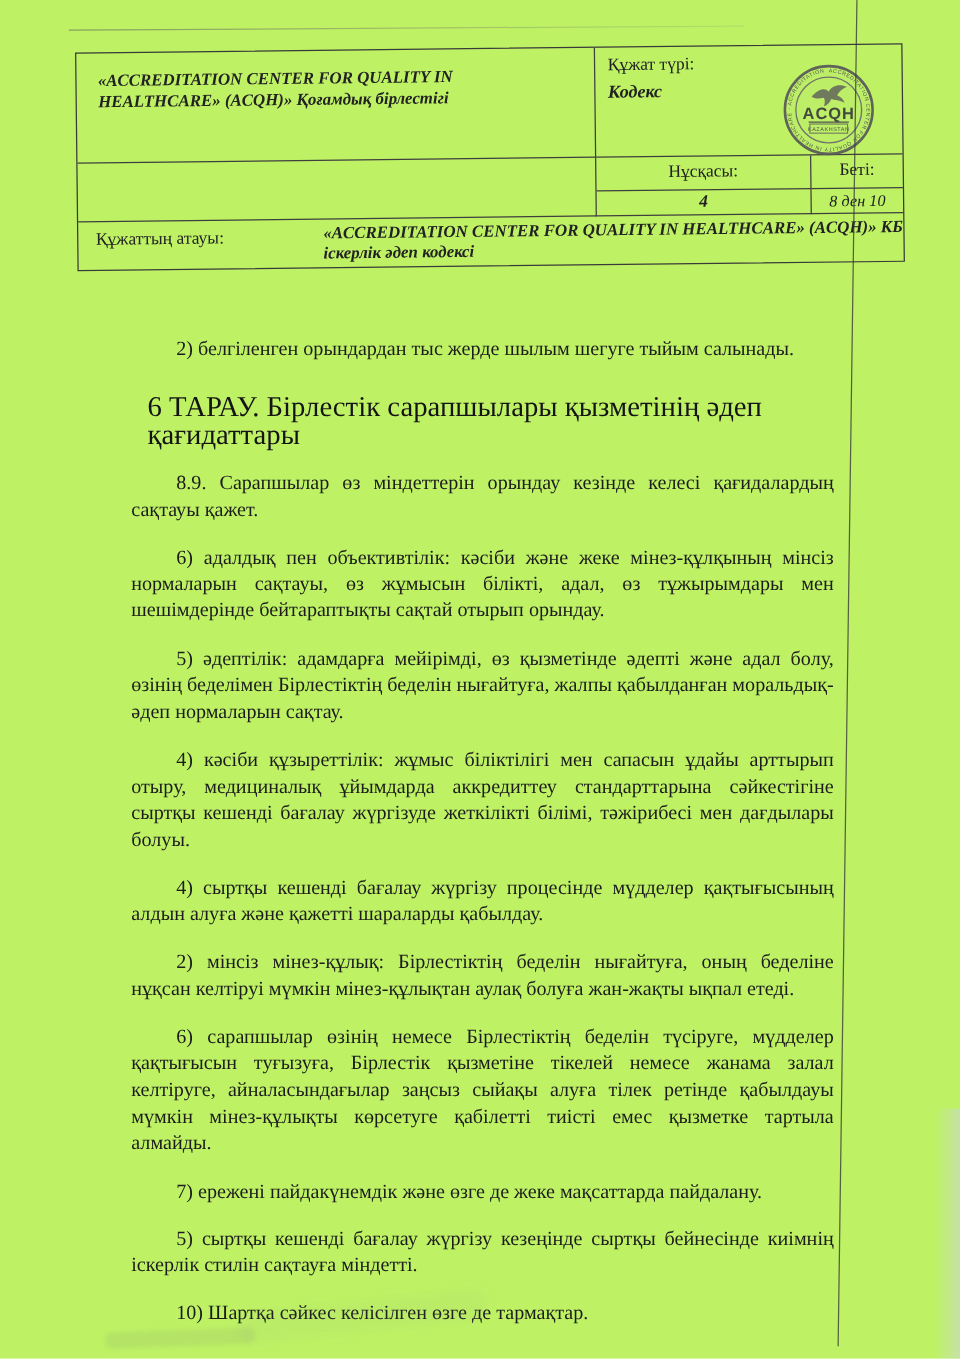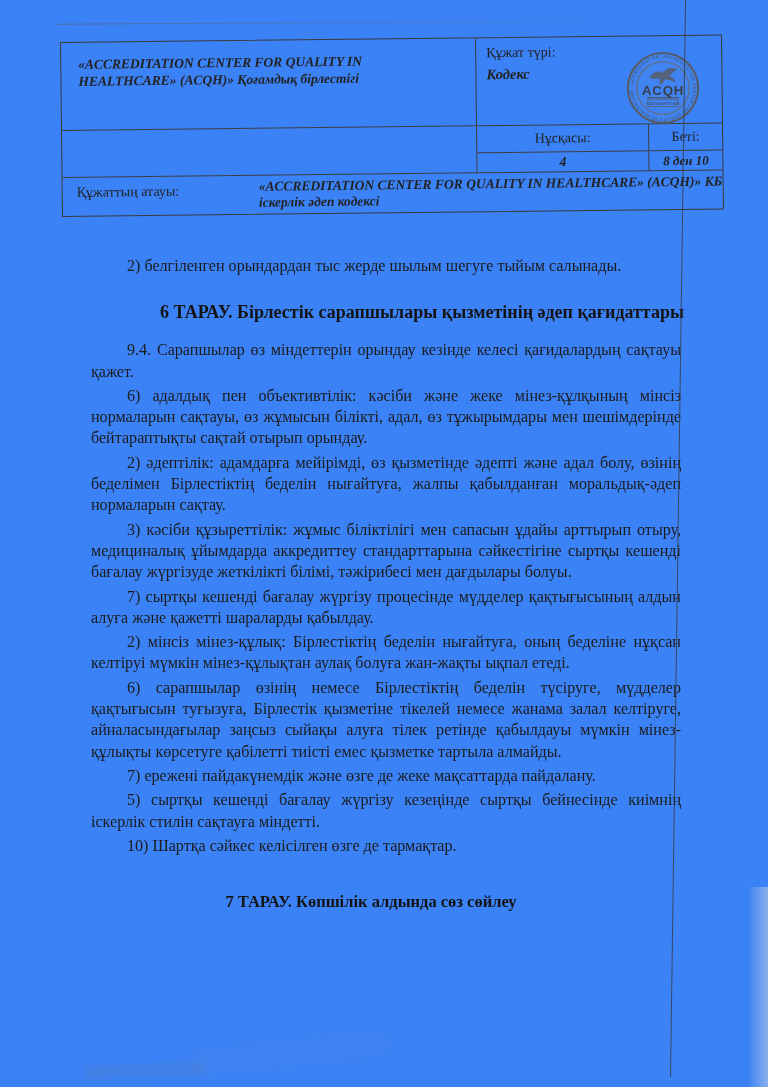--- a/index.html
+++ b/index.html
@@ -1,18 +1,18 @@
 <!DOCTYPE html>
 <html><head>
 <meta charset="utf-8">
 <style>
   html,body{margin:0;padding:0;background:#ffffff;}
   body{width:768px;height:1087px;position:relative;overflow:hidden;
        font-family:"Liberation Serif","DejaVu Serif",serif;color:#1f1f1f;}
-  .page{position:absolute;inset:0;background:#3b82f6;}
+  .page{position:absolute;inset:0;background:#bef264;}
 
   
   .htable{position:absolute;left:62px;top:42px;width:660px;
           display:grid;grid-template-columns:415px 172px 73px;
           grid-template-rows:88px 27px 20px 38px;
           border:1.5px solid #3a3a3a;
           transform:rotate(-0.65deg);transform-origin:0 100%;
           background:rgba(255,255,255,0.0);}
   .cell{box-sizing:border-box;font-size:14px;color:#222;}
   .b-r{border-right:1.2px solid #3f3f3f;}
@@ -21,34 +21,34 @@
          font-weight:bold;font-style:italic;font-size:13.5px;line-height:17px;}
   .c-doctype{grid-column:2 / span 2;grid-row:1;padding:7px 0 0 10px;position:relative;}
   .c-doctype .lbl{font-size:14px;}
   .c-doctype .val{font-weight:bold;font-style:italic;font-size:14.5px;margin-top:5px;}
   .c-left-empty{grid-column:1;grid-row:2 / span 2;}
   .c-vlabel{grid-column:2;grid-row:2;display:flex;align-items:center;justify-content:center;}
   .c-plabel{grid-column:3;grid-row:2;display:flex;align-items:center;justify-content:center;text-align:right;}
   .c-vval{grid-column:2;grid-row:3;display:flex;align-items:center;justify-content:center;
           font-weight:bold;font-style:italic;font-size:14px;}
   .c-pval{grid-column:3;grid-row:3;display:flex;align-items:center;justify-content:center;
-          font-weight:bold;font-style:italic;font-size:13px;}
+          font-weight:normal;font-style:italic;font-size:13px;}
   .c-docname{grid-column:1 / span 3;grid-row:4;display:flex;padding-top:3px;}
   .c-docname .lbl{width:182px;padding-left:14px;padding-top:4px;font-size:14px;flex:none;}
   .c-docname .val{flex:1;font-weight:bold;font-style:italic;font-size:13.5px;line-height:16px;}
   .c-docname .val .l1{white-space:nowrap;}
 
   
   .seal{position:absolute;left:624px;top:49px;width:78px;height:78px;opacity:0.92;}
 
   
   .content{position:absolute;left:88px;top:252px;width:596px;
            font-size:16.1px;line-height:21.3px;text-align:justify;color:#1c1c1c;}
-  .content p{margin:3px;text-indent:36px;}
-  .content h2{font-size:18px;line-height:22px;font-weight:bold;text-align:right;
+  .content p{margin:17px;text-indent:36px;}
+  .content h2{font-size:23px;line-height:22px;font-weight:normal;text-align:left;
               margin:25px 0 16px 30px;text-indent:0;color:#141414;}
   .content h3{font-size:16.5px;line-height:22px;font-weight:bold;text-align:center;
               margin:35px 30px 0 0;text-indent:0;color:#141414;}
 
   
   .scan-vline{position:absolute;left:670px;top:0;width:1.4px;height:1077px;
               background:rgba(55,55,58,0.78);transform:rotate(0.8deg);
               transform-origin:50% 100%;}
   .scan-topline{position:absolute;left:55px;top:22px;width:540px;height:1px;
                 background:linear-gradient(to right,rgba(90,90,95,0.55),rgba(120,120,125,0.15));
@@ -106,25 +106,25 @@
              C -3 7 -3 5 -4 3 C -8 4 -12 4 -14 2 Z"></path>
     <text x="0" y="7.5" text-anchor="middle" font-size="13.5" font-weight="bold" letter-spacing="0.8" fill="#3a3a3a" font-family="Liberation Sans, sans-serif">ACQH</text>
     <line x1="-16.5" y1="10" x2="16.5" y2="10" stroke="#4a4a4a" stroke-width="1.1"></line>
     <rect x="-15.5" y="11.5" width="31" height="7.5" fill="none" stroke="#5f5f5f" stroke-width="0.8"></rect>
     <text x="0" y="17.1" text-anchor="middle" font-size="4.5" letter-spacing="0.45" fill="#474747" font-family="Liberation Sans, sans-serif">KAZAKHSTAN</text>
   </svg>
 
   <div class="content">
     <p>2) белгіленген орындардан тыс жерде шылым шегуге тыйым салынады.</p>
     <h2>6 ТАРАУ. Бірлестік сарапшылары қызметінің әдеп қағидаттары</h2>
-    <p>9.4. Сарапшылар өз міндеттерін орындау кезінде келесі қағидалардың сақтауы қажет.</p>
+    <p>8.9. Сарапшылар өз міндеттерін орындау кезінде келесі қағидалардың сақтауы қажет.</p>
     <p>6) адалдық пен объективтілік: кәсіби және жеке мінез-құлқының мінсіз нормаларын сақтауы, өз жұмысын білікті, адал, өз тұжырымдары мен шешімдерінде бейтараптықты сақтай отырып орындау.</p>
-    <p>2) әдептілік: адамдарға мейірімді, өз қызметінде әдепті және адал болу, өзінің беделімен Бірлестіктің беделін нығайтуға, жалпы қабылданған моральдық-әдеп нормаларын сақтау.</p>
-    <p>3) кәсіби құзыреттілік: жұмыс біліктілігі мен сапасын ұдайы арттырып отыру, медициналық ұйымдарда аккредиттеу стандарттарына сәйкестігіне сыртқы кешенді бағалау жүргізуде жеткілікті білімі, тәжірибесі мен дағдылары болуы.</p>
-    <p>7) сыртқы кешенді бағалау жүргізу процесінде мүдделер қақтығысының алдын алуға және қажетті шараларды қабылдау.</p>
+    <p>5) әдептілік: адамдарға мейірімді, өз қызметінде әдепті және адал болу, өзінің беделімен Бірлестіктің беделін нығайтуға, жалпы қабылданған моральдық-әдеп нормаларын сақтау.</p>
+    <p>4) кәсіби құзыреттілік: жұмыс біліктілігі мен сапасын ұдайы арттырып отыру, медициналық ұйымдарда аккредиттеу стандарттарына сәйкестігіне сыртқы кешенді бағалау жүргізуде жеткілікті білімі, тәжірибесі мен дағдылары болуы.</p>
+    <p>4) сыртқы кешенді бағалау жүргізу процесінде мүдделер қақтығысының алдын алуға және қажетті шараларды қабылдау.</p>
     <p>2) мінсіз мінез-құлық: Бірлестіктің беделін нығайтуға, оның беделіне нұқсан келтіруі мүмкін мінез-құлықтан аулақ болуға жан-жақты ықпал етеді.</p>
     <p>6) сарапшылар өзінің немесе Бірлестіктің беделін түсіруге, мүдделер қақтығысын туғызуға, Бірлестік қызметіне тікелей немесе жанама залал келтіруге, айналасындағылар заңсыз сыйақы алуға тілек ретінде қабылдауы мүмкін мінез-құлықты көрсетуге қабілетті тиісті емес қызметке тартыла алмайды.</p>
     <p>7) ережені пайдакүнемдік және өзге де жеке мақсаттарда пайдалану.</p>
     <p>5) сыртқы кешенді бағалау жүргізу кезеңінде сыртқы бейнесінде киімнің іскерлік стилін сақтауға міндетті.</p>
     <p>10) Шартқа сәйкес келісілген өзге де тармақтар.</p>
     <h3>7 ТАРАУ.  Көпшілік алдында сөз сөйлеу</h3>
   </div>
 
   <div class="scan-vline"></div>
   <div class="scan-topline"></div>

